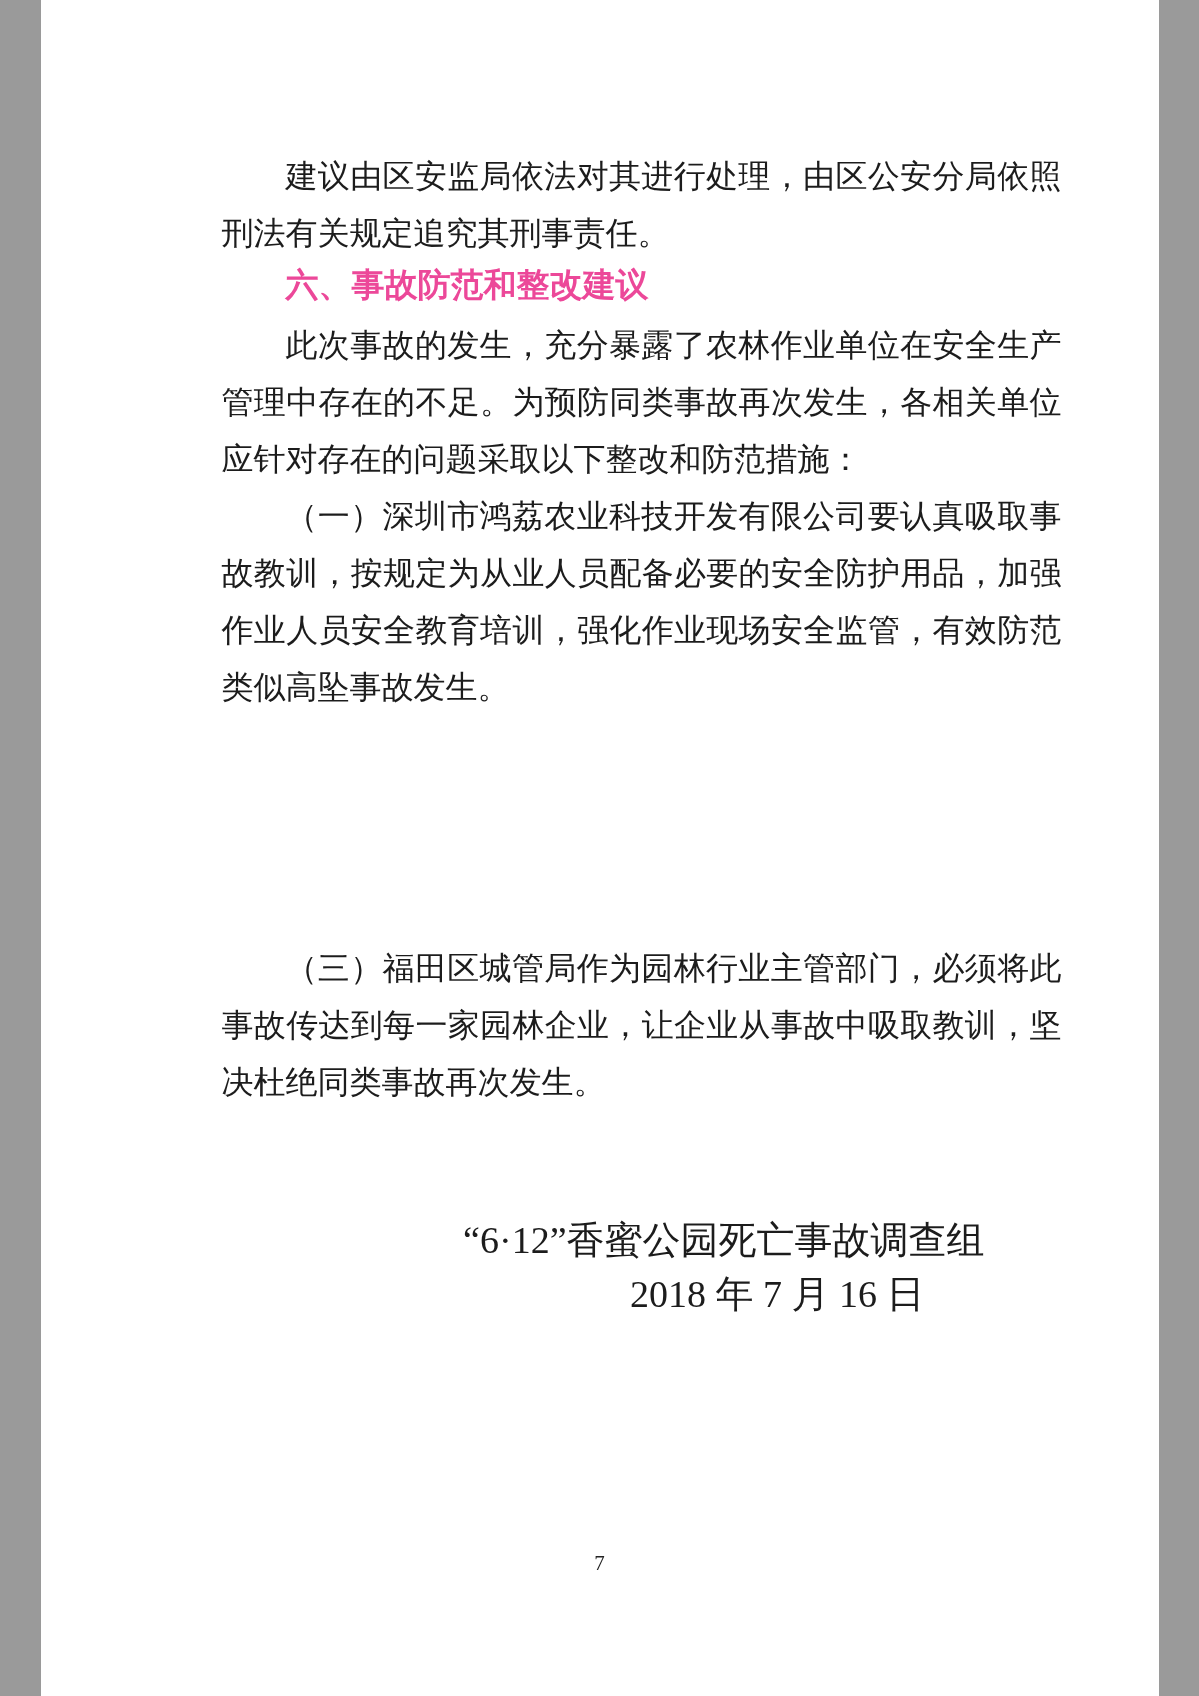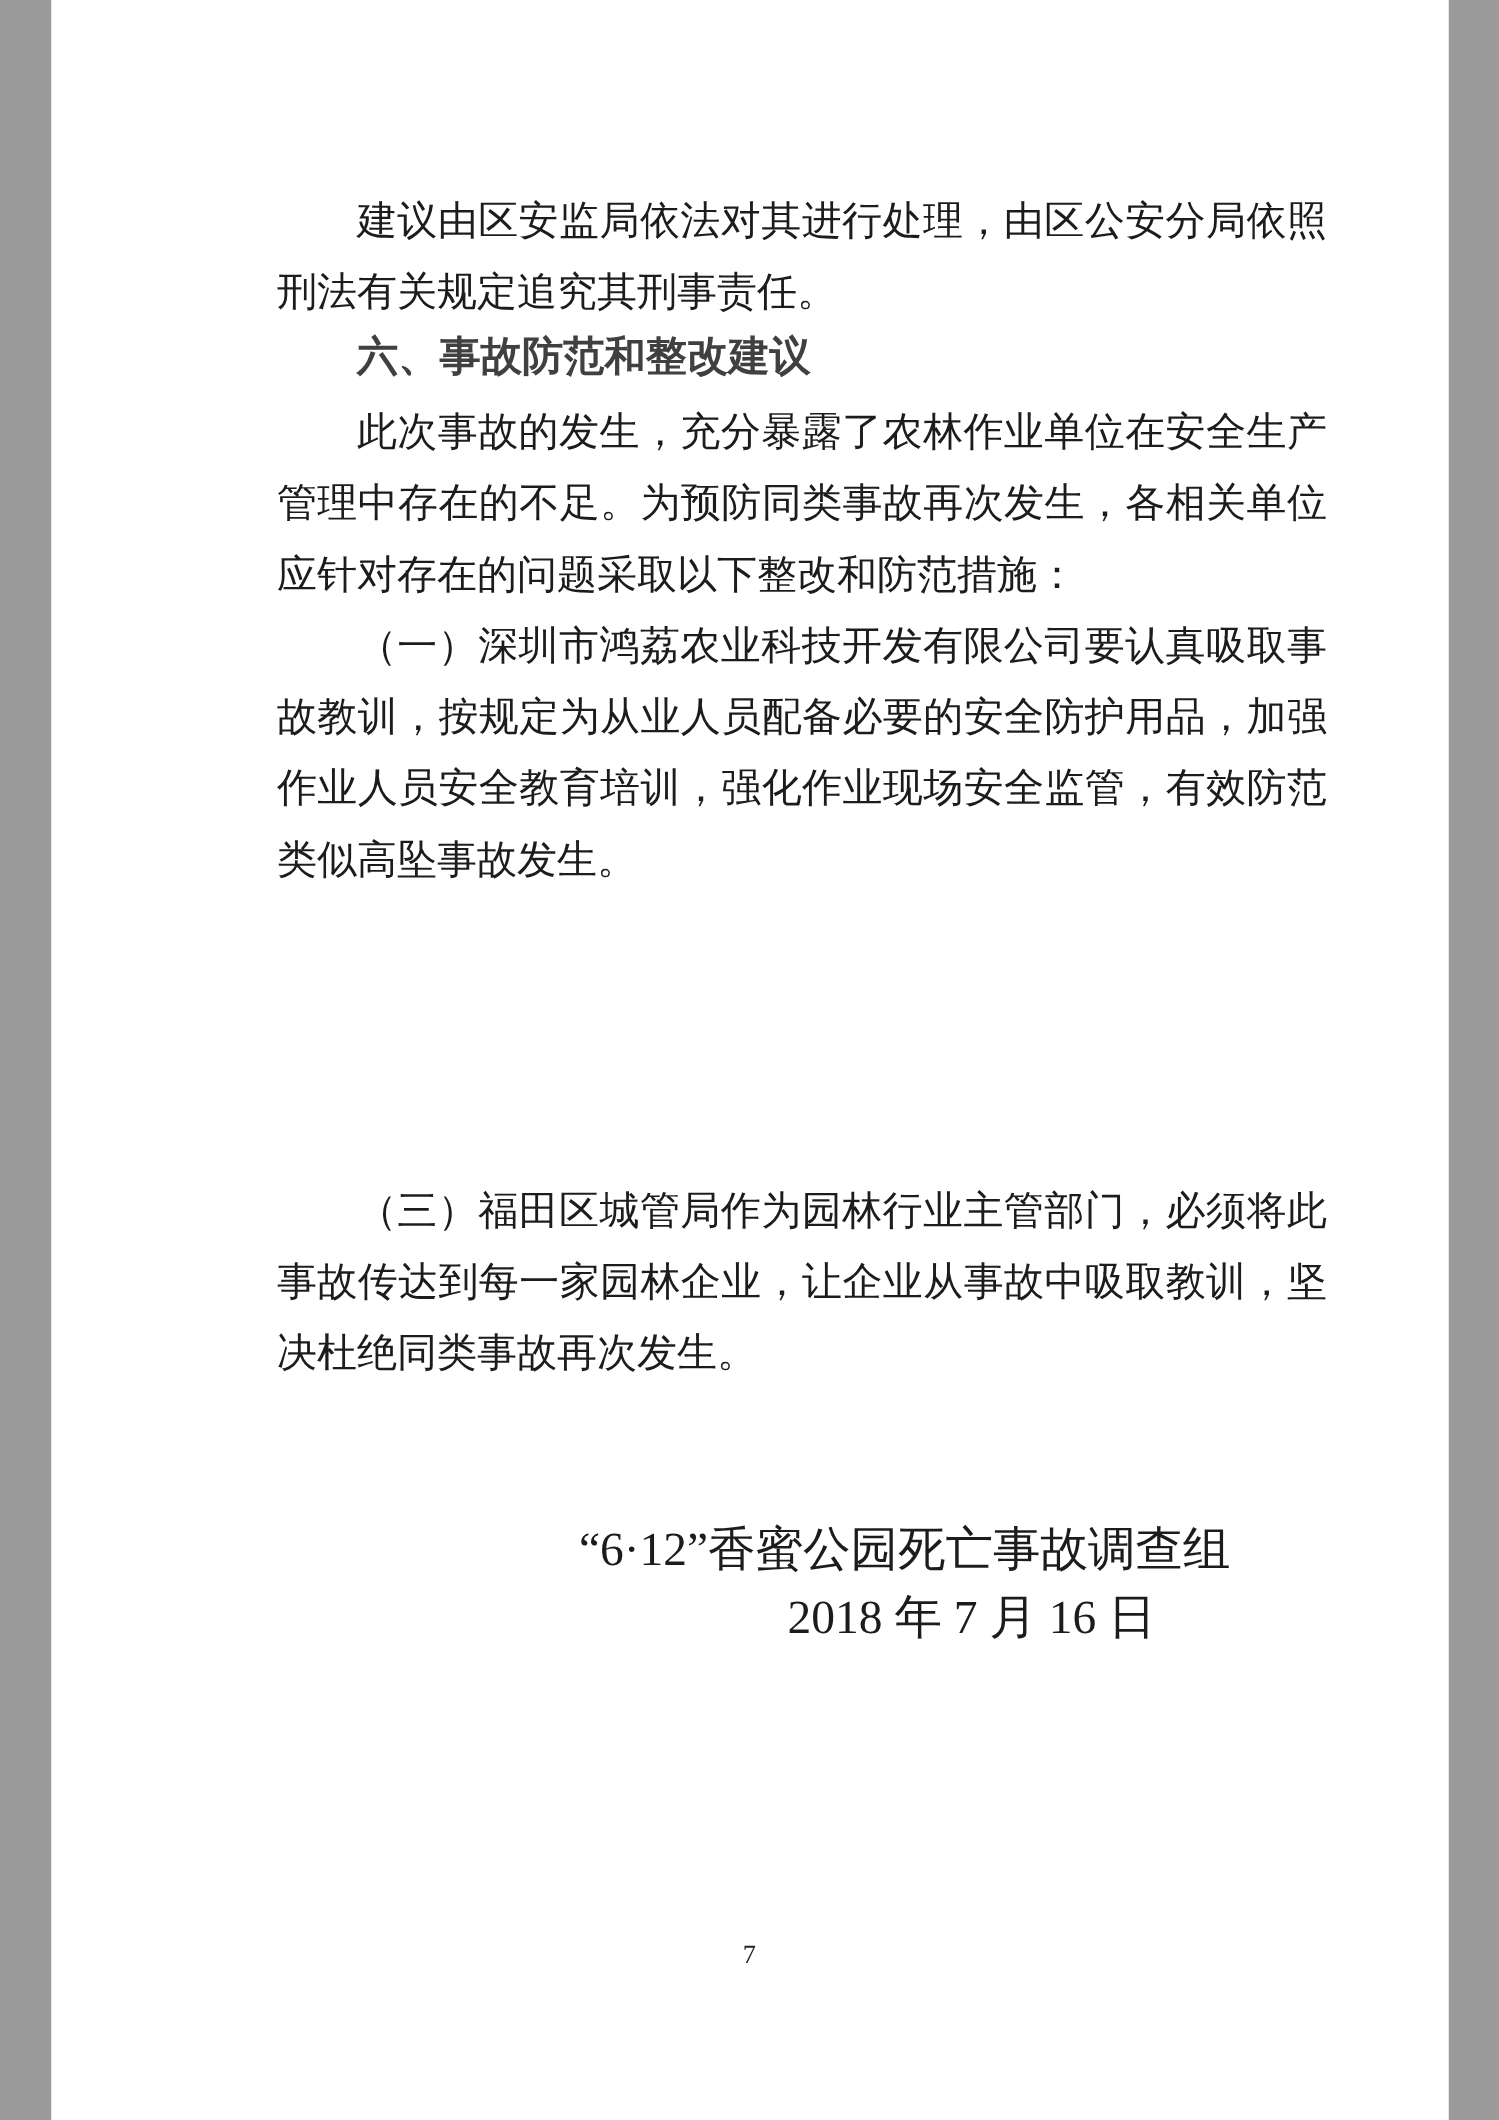--- a/index.html
+++ b/index.html
@@ -39,21 +39,21 @@
   #item-3        { top: 940px; }
 
   .heading {
     position: absolute;
     left: 181px;
     top: 256px;
     width: 840px;
     margin: 0;
     font-family: "Liberation Sans", sans-serif;
     font-weight: 700;
-    color: #404040;
+    color: #ec4899;
     font-size: 33px;
     line-height: 57px;
     text-indent: 64px;
     letter-spacing: 0;
   }
 
   .signature {
     position: absolute;
     top: 1213px;
     right: 174px;

